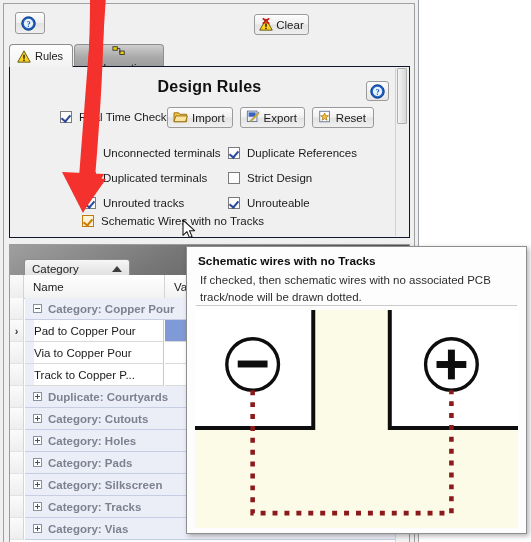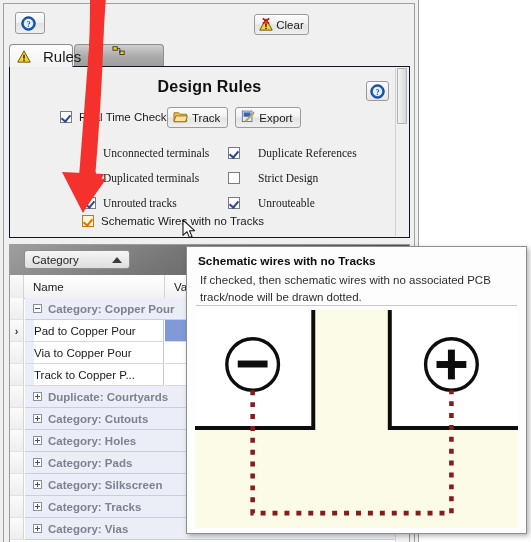--- a/index.html
+++ b/index.html
@@ -41,22 +41,22 @@
 
   .icon-help{width:15px;height:15px;display:block;}
   .icon-warn{width:14px;height:13px;display:block;}
 
   
   .tabstrip{position:absolute;left:5px;top:40px;right:4px;height:23px;}
   .tab{
     position:absolute;top:0;height:23px;
     border:1px solid #8e8e8e;border-bottom:none;
     border-radius:4px 4px 0 0;
-    display:flex;align-items:center;gap:12px;padding:0 7px;
-    font-size:15px;color:#1a1a1a;box-sizing:border-box;cursor:default;
+    display:flex;align-items:center;gap:4px;padding:0 7px;
+    font-size:11px;color:#1a1a1a;box-sizing:border-box;cursor:default;
   }
   .tab.inactive{
     background:linear-gradient(#cfcfcf,#a9a9a9 55%,#9d9d9d);
     color:#1a1a1a;
     flex-direction:column;
   }
   .tab.active{
     background:linear-gradient(#fdfdfd,#f2f2f2);
     z-index:3;
   }
@@ -106,37 +106,37 @@
   .ebtn{
     height:21px;padding:0 7px 0 5px;
     background:linear-gradient(#fcfcfc 0%,#f1f1f1 48%,#e3e3e3 52%,#f0f0f0 100%);
     border:1px solid #9a9a9a;border-radius:3px;
     display:inline-flex;align-items:center;gap:4px;
     font-size:11.5px;color:#1a1a1a;box-sizing:border-box;cursor:default;
   }
   .btnrow{position:absolute;left:157px;top:40px;display:flex;gap:7px;}
 
   .chk-grid{position:absolute;left:74px;top:73px;width:300px;}
-  .chk-grid .line{display:flex;height:25px;font-family:Liberation Serif, serif;}
+  .chk-grid .line{display:flex;height:25px;}
   .chk-grid .c1{width:144px;display:flex;align-items:center;gap:7px;}
-  .chk-grid .c2{display:flex;align-items:center;gap:18px;}
+  .chk-grid .c2{display:flex;align-items:center;gap:7px;}
   .chk-single{position:absolute;left:72px;top:148px;display:flex;align-items:center;gap:7px;}
 
   
   .grid-wrap{
     position:absolute;left:5px;top:240px;right:4px;bottom:0;
     background:#ffffff;border:1px solid #9b9b9b;border-bottom:none;box-sizing:border-box;
   }
   .groupbar{
     position:absolute;left:0;top:0;right:0;height:30px;
     background:linear-gradient(150deg,#9f9f9f 0%,#767676 40%,#4c4c4c 100%);
     border-bottom:1px solid #7a7a7a;
   }
   .group-chip{
-    position:absolute;left:14px;top:5px;height:19px;min-width:78px;
+    position:absolute;left:14px;top:14px;height:19px;min-width:78px;
     background:linear-gradient(#f6f6f6,#dedede);
     border:1px solid #8d8d8d;border-radius:3px;
     display:flex;align-items:center;justify-content:space-between;
     padding:0 7px;font-size:11.5px;color:#222;box-sizing:border-box;cursor:default;gap:23px;
   }
   .sort-asc{
     width:0;height:0;border-left:5px solid transparent;border-right:5px solid transparent;
     border-bottom:6px solid #3c3c3c;margin-left:10px;
   }
   .colhdr{
@@ -311,35 +311,44 @@
       </div>
 
       <div class="btnrow">
         <div class="ebtn">
           <span>
             <svg width="15" height="13" viewBox="0 0 16 14">
               <path d="M1 3 L6 3 L7.5 4.6 L14.6 4.6 L14.6 12.6 L1 12.6 Z" fill="#f0c14b" stroke="#9a6e10" stroke-width="1"></path>
               <path d="M3 6.4 L15.4 6.4 L13.4 12.6 L1 12.6 Z" fill="#fbe3a0" stroke="#9a6e10" stroke-width="1"></path>
             </svg>
           </span>
-          <span>Track</span>
+          <span>Import</span>
         </div>
 
         <div class="ebtn">
           <span>
             <svg width="14" height="13" viewBox="0 0 16 14">
               <rect x="1.5" y="0.8" width="11" height="12" fill="#e8edf6" stroke="#5a6f92" stroke-width="1"></rect>
               <rect x="3" y="2.3" width="8" height="5" fill="#3a63c0"></rect>
               <path d="M5 12.4 L14.6 3.2" stroke="#c7a23c" stroke-width="2.2"></path>
               <path d="M14.6 3.2 L15.6 1.2 L13.6 2.2 Z" fill="#6b6b6b"></path>
             </svg>
           </span>
           <span>Export</span>
         </div>
 
+        <div class="ebtn">
+          <span>
+            <svg width="14" height="13" viewBox="0 0 16 14">
+              <rect x="2" y="1" width="11" height="12" fill="#ffffff" stroke="#5a6f92" stroke-width="1"></rect>
+              <path d="M7.5 3 L8.8 6 L12 6.2 L9.5 8.2 L10.4 11.3 L7.5 9.5 L4.6 11.3 L5.5 8.2 L3 6.2 L6.2 6 Z" fill="#f3c13a" stroke="#9a6e10" stroke-width="0.8"></path>
+            </svg>
+          </span>
+          <span>Reset</span>
+        </div>
       </div>
 
       <div class="chk-grid">
         <div class="line">
           <div class="c1">
             <span class="cb checked"></span>
             <span class="cb-label">Unconnected terminals</span>
           </div>
           <div class="c2">
             <span class="cb checked"></span>

